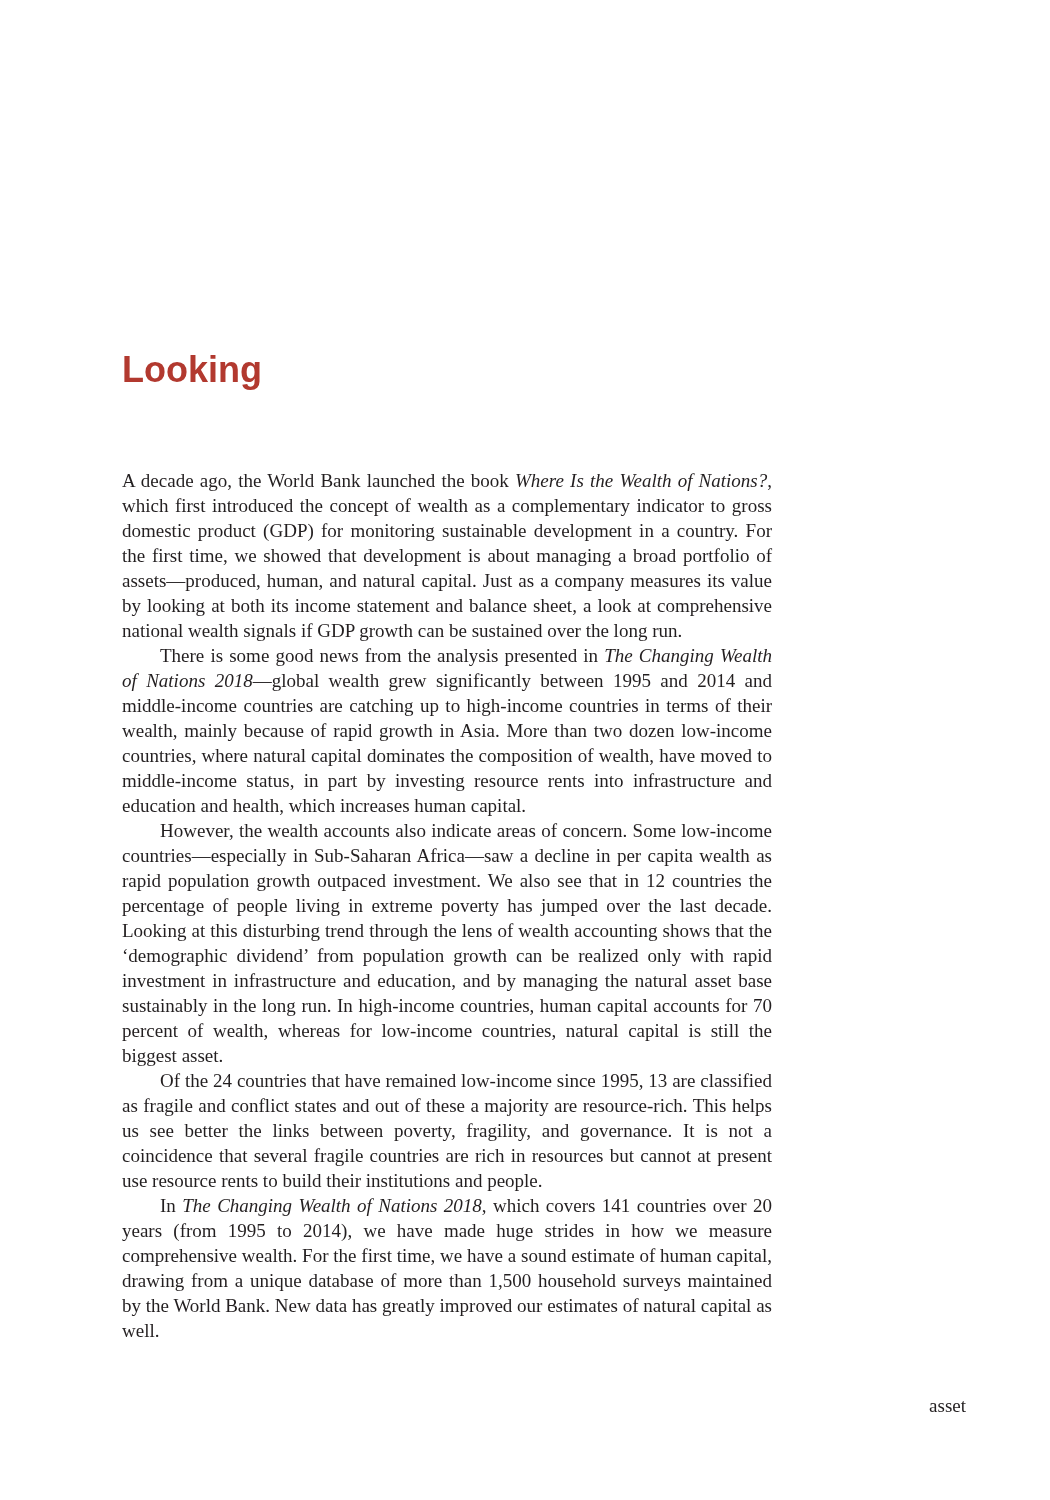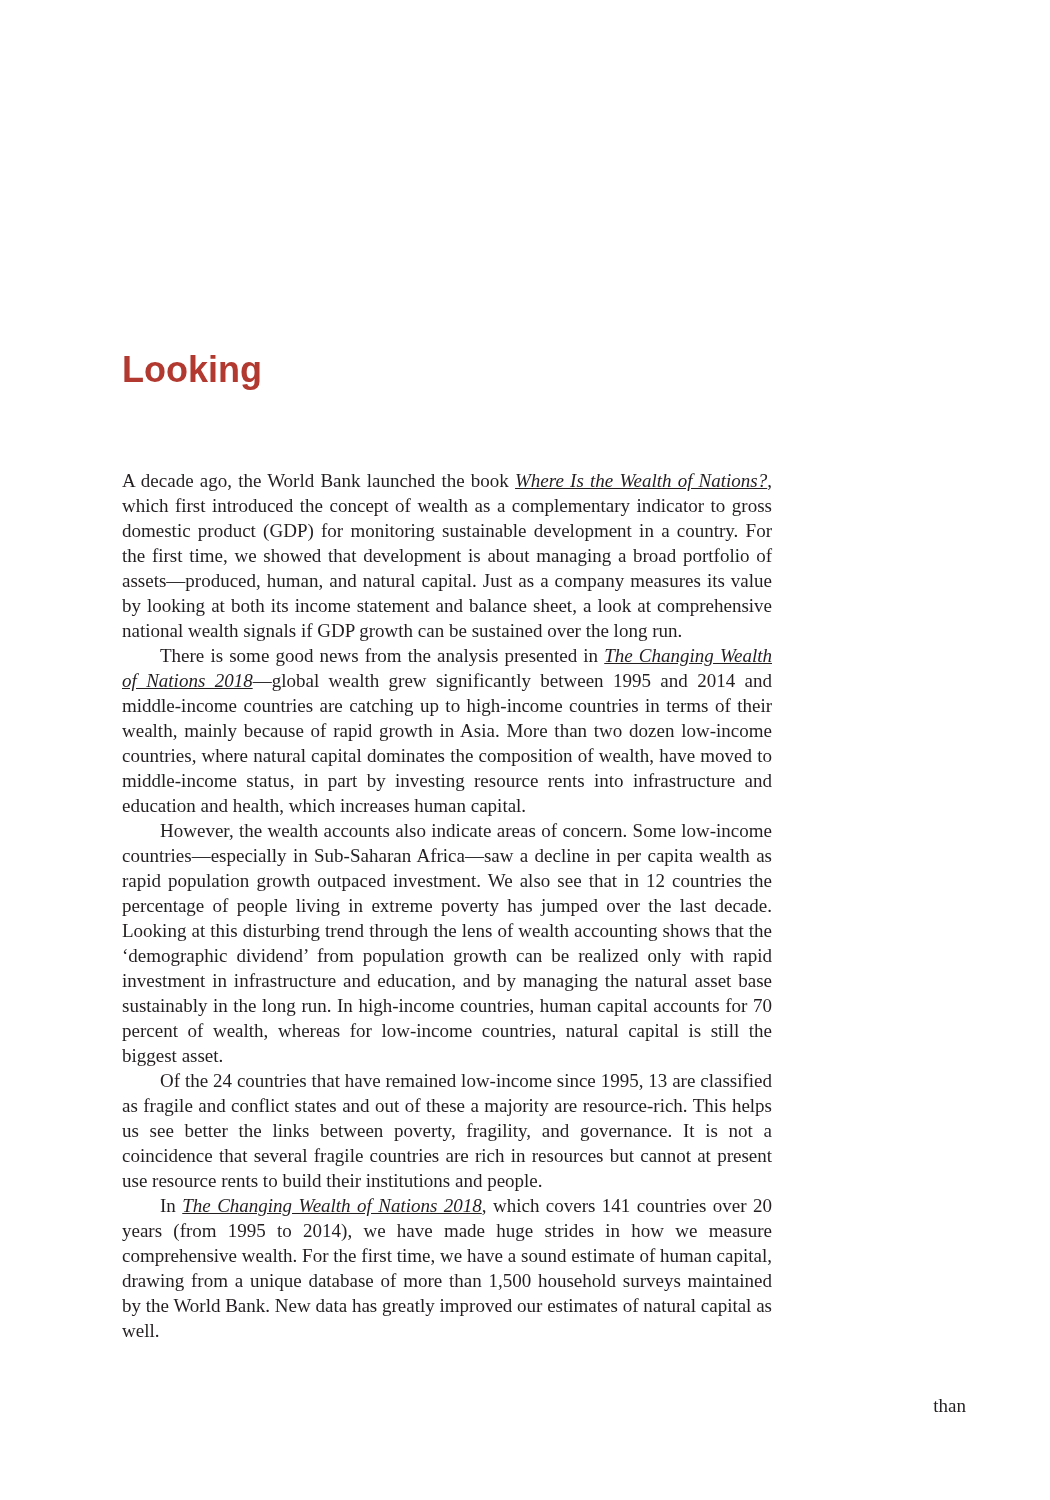--- a/index.html
+++ b/index.html
@@ -37,21 +37,20 @@
   }
   .body-text p {
     margin: 0;
     padding: 0;
   }
   .body-text p.indent {
     text-indent: 38px;
   }
   .body-text .italic {
     font-style: italic;
-    text-decoration: underline;
   }
   .page-number {
     position: absolute;
     top: 1396px;
     right: 84px;
     font-size: 19px;
     line-height: 1;
     color: var(--body-color);
   }
 </style>
@@ -61,13 +60,13 @@
 <h1 class="page-title">Looking</h1>
 
 <div class="body-text">
     <p><span>A decade ago, the World Bank launched the book </span><span class="italic">Where Is the Wealth of Nations?</span><span>, which first introduced the concept of wealth as a complementary indicator to gross domestic product (GDP) for monitoring sustainable development in a country. For the first time, we showed that development is about managing a broad portfolio of assets—produced, human, and natural capital. Just as a company measures its value by looking at both its income statement and balance sheet, a look at comprehensive national wealth signals if GDP growth can be sustained over the long run.</span></p>
     <p class="indent"><span>There is some good news from the analysis presented in </span><span class="italic">The Changing Wealth of Nations 2018</span><span>—global wealth grew significantly between 1995 and 2014 and middle-income countries are catching up to high-income countries in terms of their wealth, mainly because of rapid growth in Asia. More than two dozen low-income countries, where natural capital dominates the composition of wealth, have moved to middle-income status, in part by investing resource rents into infrastructure and education and health, which increases human capital.</span></p>
     <p class="indent"><span>However, the wealth accounts also indicate areas of concern. Some low-income countries—especially in Sub-Saharan Africa—saw a decline in per capita wealth as rapid population growth outpaced investment. We also see that in 12 countries the percentage of people living in extreme poverty has jumped over the last decade. Looking at this disturbing trend through the lens of wealth accounting shows that the ‘demographic dividend’ from population growth can be realized only with rapid investment in infrastructure and education, and by managing the natural asset base sustainably in the long run. In high-income countries, human capital accounts for 70 percent of wealth, whereas for low-income countries, natural capital is still the biggest asset.</span></p>
     <p class="indent"><span>Of the 24 countries that have remained low-income since 1995, 13 are classified as fragile and conflict states and out of these a majority are resource-rich. This helps us see better the links between poverty, fragility, and governance. It is not a coincidence that several fragile countries are rich in resources but cannot at present use resource rents to build their institutions and people.</span></p>
     <p class="indent"><span>In </span><span class="italic">The Changing Wealth of Nations 2018</span><span>, which covers 141 countries over 20 years (from 1995 to 2014), we have made huge strides in how we measure comprehensive wealth. For the first time, we have a sound estimate of human capital, drawing from a unique database of more than 1,500 household surveys maintained by the World Bank. New data has greatly improved our estimates of natural capital as well.</span></p>
   </div>
 
-<div class="page-number">than</div>
+<div class="page-number">asset</div>
 
 </body></html>

